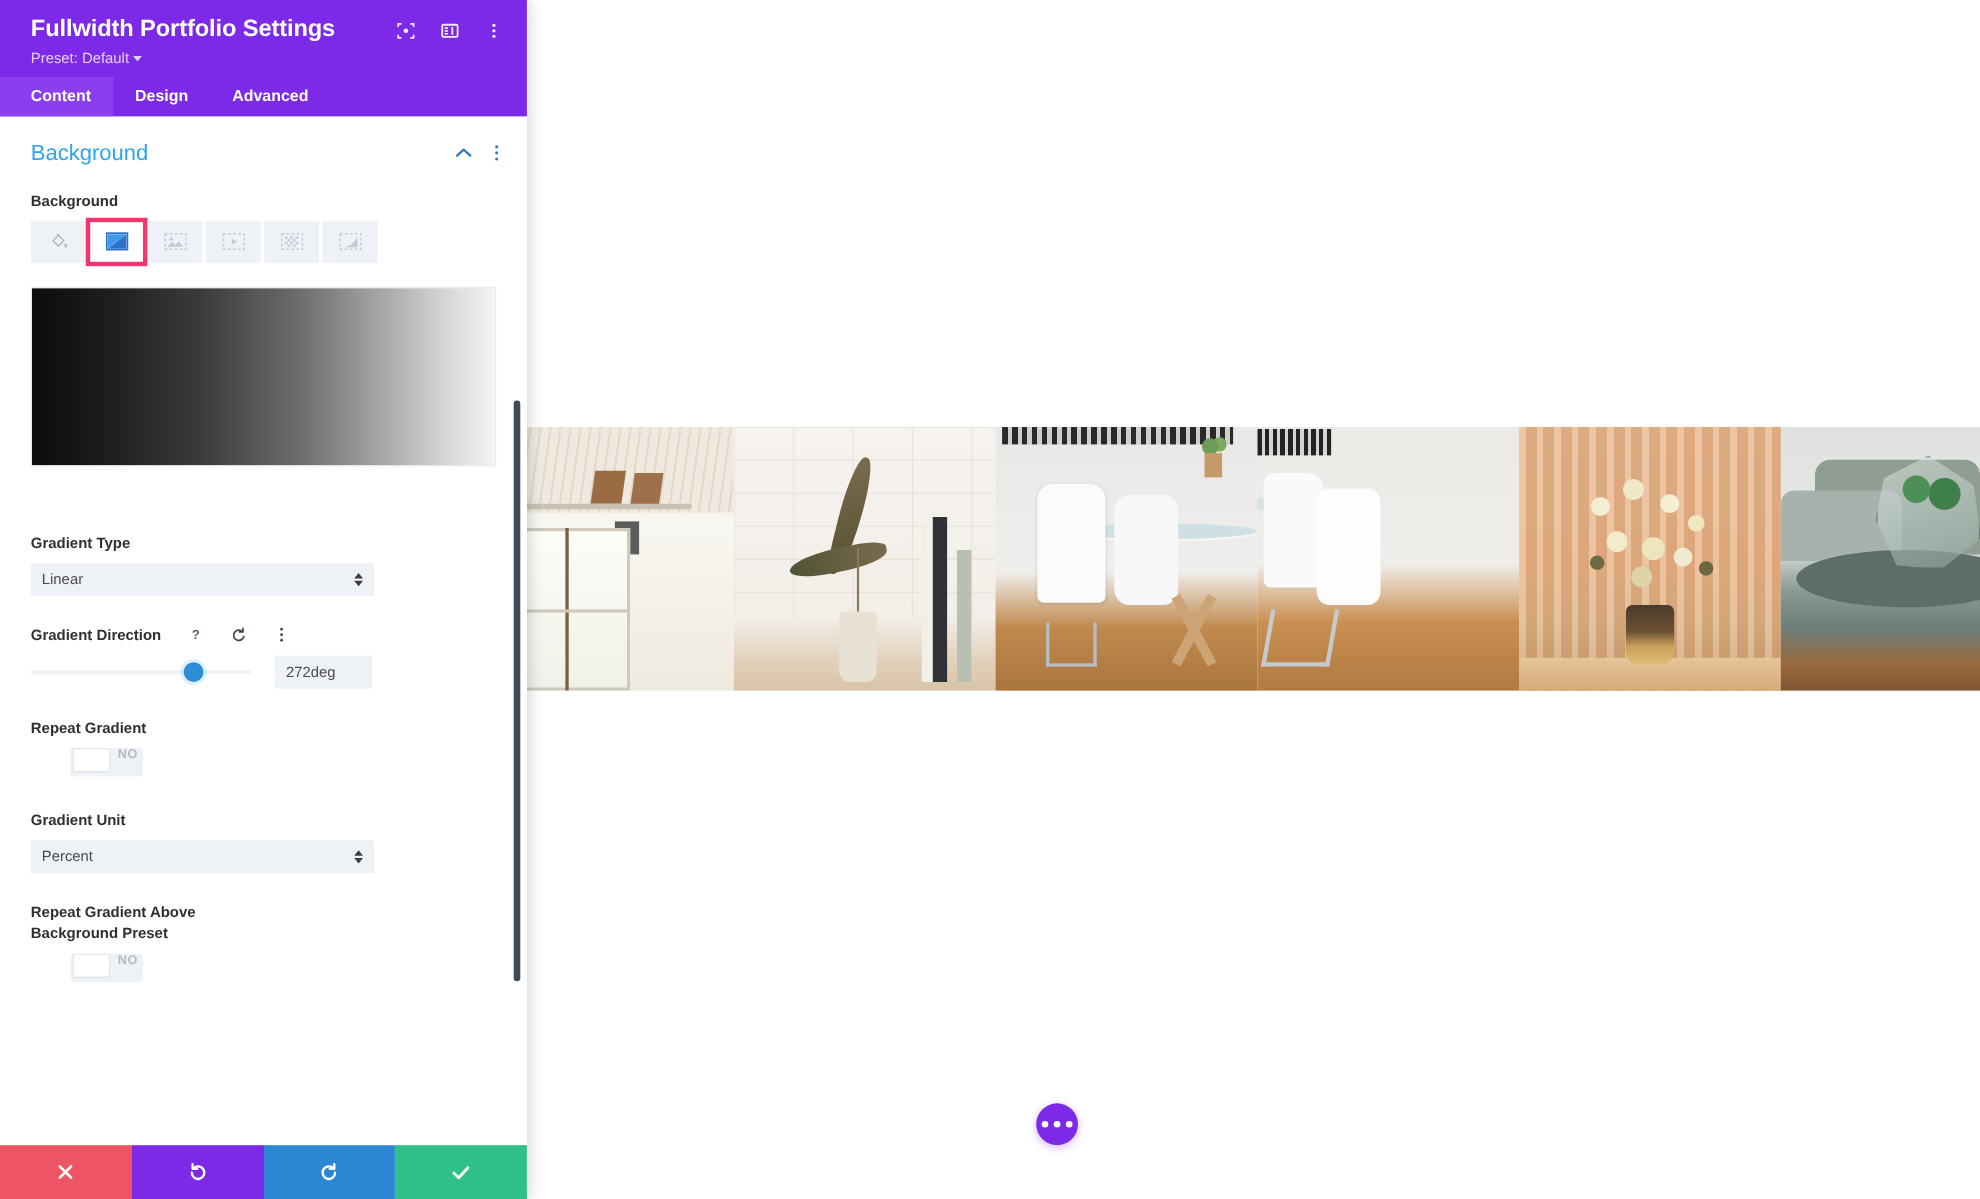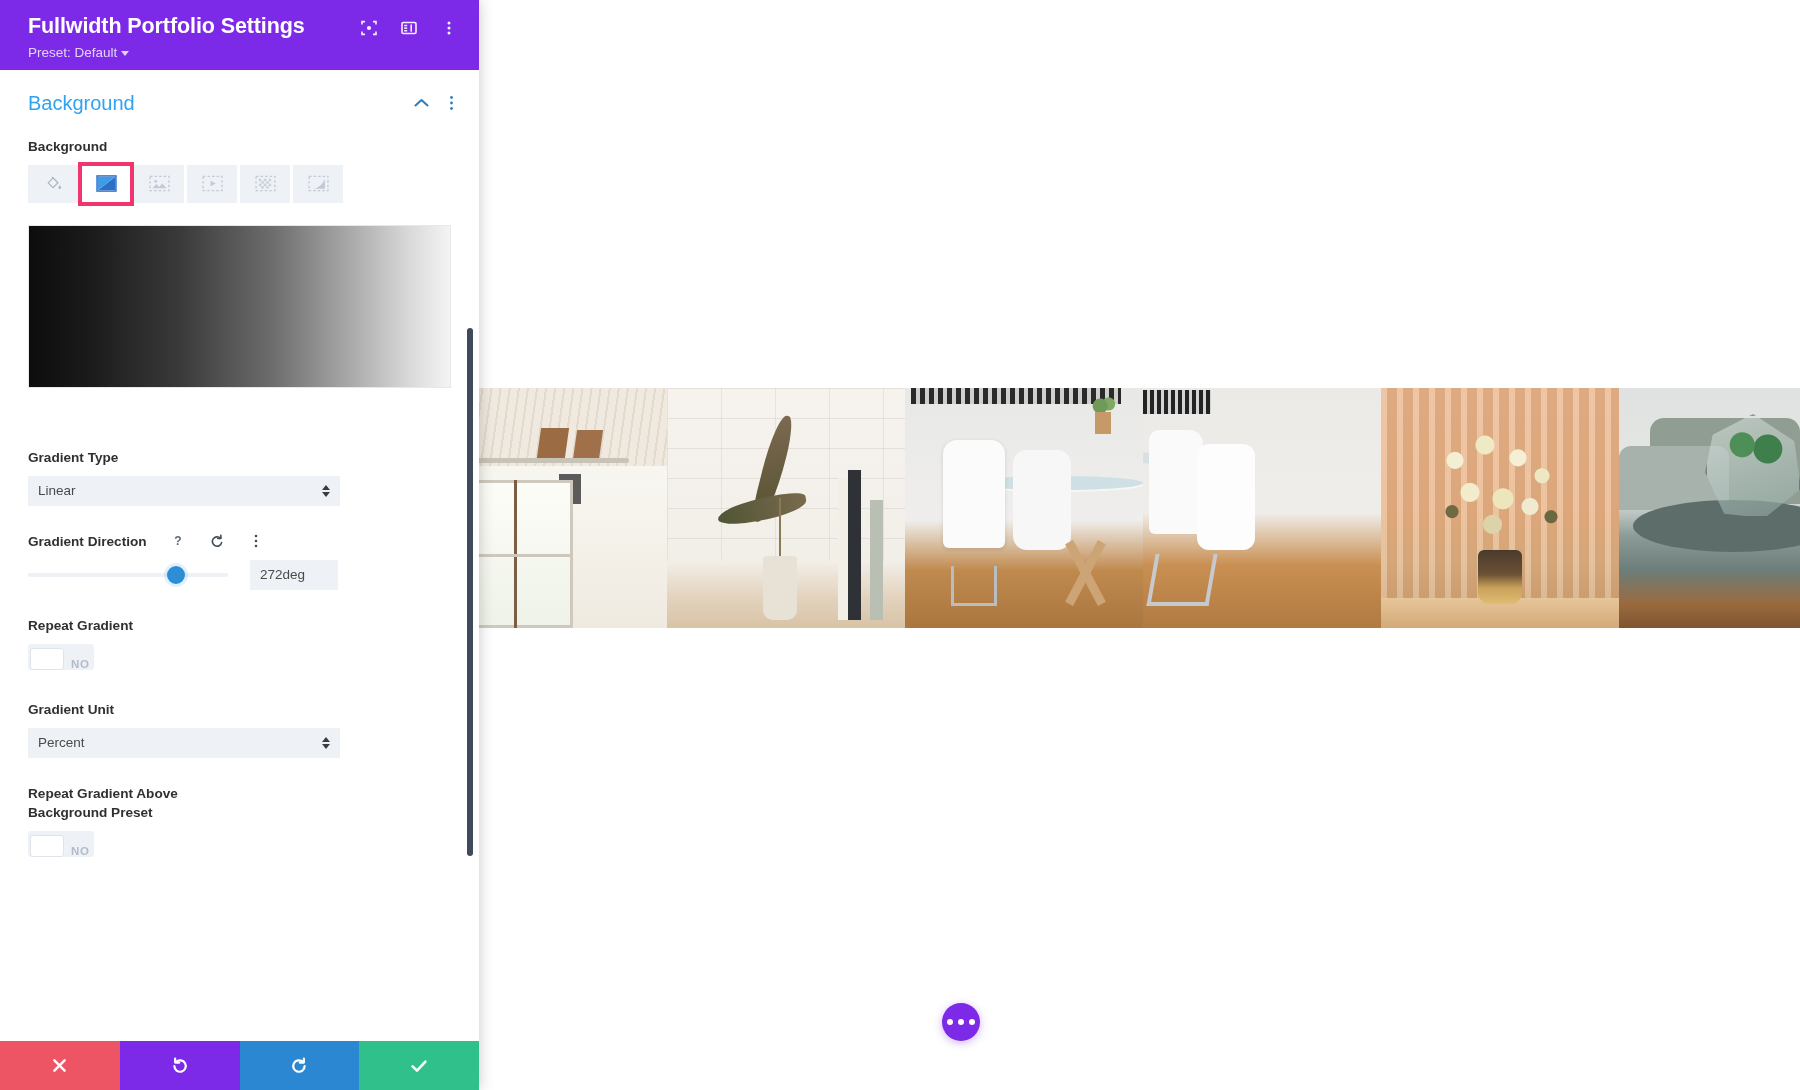--- a/index.html
+++ b/index.html
@@ -176,21 +176,21 @@
   }
   .range-value{
     width:88px;height:30px;background:#eef1f6;
     display:flex;align-items:center;padding:0 10px;
     font-size:13.5px;color:#4a4a4a;
   }
 
   
   .toggle{
     width:66px;height:26px;background:#eef1f6;border-radius:3px;
-    display:flex;align-items:flex-end; cursor:pointer;
+    display:flex;align-items:flex-start; cursor:pointer;margin-left:36px;
   }
   .toggle .knob{
     width:34px;height:22px;background:#fff;border:1px solid #dfe4ea;border-radius:3px;
     margin-left:2px;
   }
   .toggle .t-label{
     font-size:11.5px;font-weight:700;color:#b2bcc8;letter-spacing:.6px;
     margin-left:7px;
   } .gap-22{height:22px;} .gap-26{height:26px;}
   .gap-30{height:30px;} .gap-34{height:34px;}
@@ -370,20 +370,25 @@
             </svg>
         </span>
       </div>
     </div>
     <div class="preset-row">
       <span>Preset: Default</span>
       <span class="caret-down"></span>
     </div>
   </div>
 
+  <div class="tabs">
+    <div class="tab active">Content</div>
+    <div class="tab">Design</div>
+    <div class="tab">Advanced</div>
+  </div>
 
   <div class="panel-body">
     <div class="panel-scroll">
 
       <div class="section-head">
         <div class="section-title">Background</div>
         <div class="section-ctrls">
           <span class="sec-ico">
             <svg width="15" height="10" viewBox="0 0 15 10">
                 <path d="M1.5 7.5L7.5 2l6 5.5" fill="none" stroke="#2e7fc0" stroke-width="2.1" stroke-linecap="round" stroke-linejoin="round"></path>

